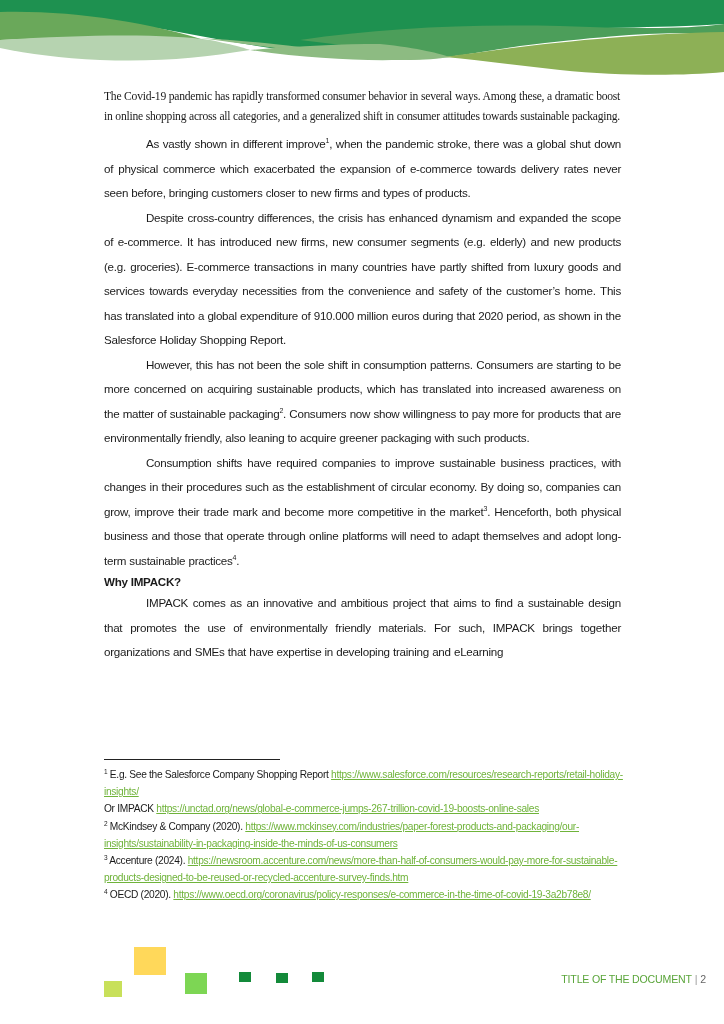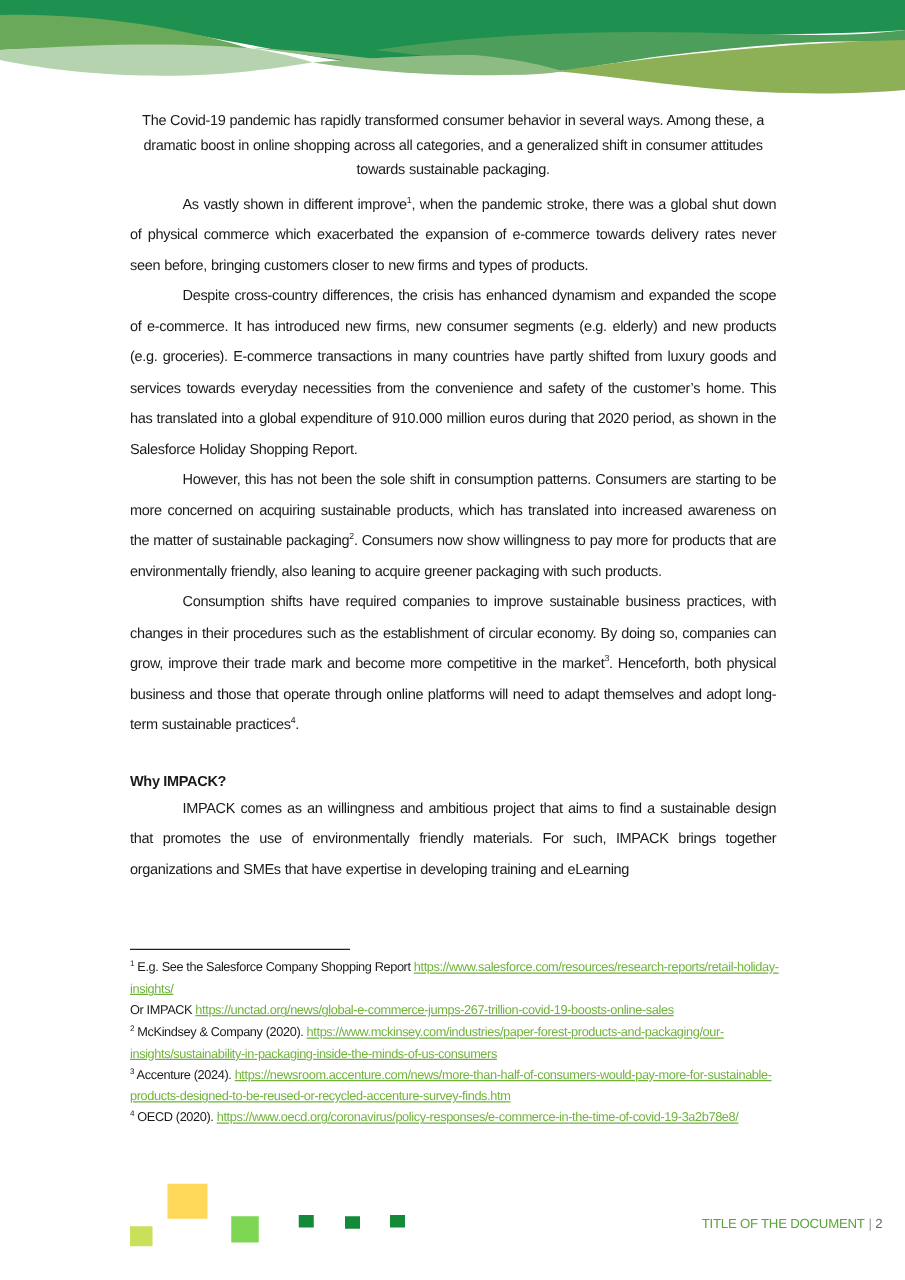--- a/index.html
+++ b/index.html
@@ -1,26 +1,26 @@
 <!DOCTYPE html>
 <html><head>
 <meta charset="utf-8">
 <style>
   html, body { margin: 0; padding: 0; background: #ffffff; }
   body { width: 724px; height: 1024px; position: relative; overflow: hidden;
          font-family: "Liberation Sans", sans-serif; color: #1a1a1a; }
   .header-wave { position: absolute; left: 0; top: 0; width: 724px; height: 80px; }
   .content { position: absolute; left: 104px; top: 87px; width: 517px; }
   p { margin: 0; font-size: 11.6px; letter-spacing: -0.25px; word-spacing: 0.2px; }
-  .p-tight { line-height: 19.5px; text-align: center; }
+  .p-tight { line-height: 19.5px; text-align: left; font-family: Liberation Serif, serif; }
   .p-body { line-height: 24.5px; text-align: justify; text-indent: 42px; }
   .p-gap { margin-top: 6px; }
   sup { font-size: 7px; line-height: 0; vertical-align: 5px; }
   .italic { }
-  .heading { font-weight: bold; font-size: 11.6px; letter-spacing: -0.25px; margin-top: 24px; line-height: 18px; }
+  .heading { font-weight: bold; font-size: 11.6px; letter-spacing: -0.25px; line-height: 18px; }
   .rule { position: absolute; left: 104px; top: 759px; width: 176px; height: 1px; background: #222; }
   .footnotes { position: absolute; left: 104px; top: 766px; width: 525px; }
   .fn { font-size: 10.2px; line-height: 17.2px; letter-spacing: -0.3px; color: #1a1a1a; }
   .fn sup { font-size: 6.5px; vertical-align: 4px; }
   .fn a { color: #6fb33a; text-decoration: underline; }
   .sq { position: absolute; }
   .footer-title { position: absolute; right: 18px; top: 973px; font-size: 10.6px; letter-spacing: -0.2px; }
   .footer-title .ttl { color: #5aa53a; }
   .footer-title .sep { color: #999; margin: 0 3px; }
   .footer-title .num { color: #666; }
@@ -50,21 +50,21 @@
   <p class="p-body p-gap"><span>As vastly shown in different improve</span><sup>1</sup><span>, when the pandemic stroke, there was a global shut down of physical commerce which exacerbated the expansion of e-commerce towards delivery rates never seen before, bringing customers closer to new firms and types of products.</span></p>
 
   <p class="p-body"><span>Despite cross-country differences, the crisis has enhanced dynamism and expanded the scope of e-commerce. It has introduced new firms, new consumer segments (e.g. elderly) and new products (e.g. groceries). E-commerce transactions in many countries have partly shifted from luxury goods and services towards everyday necessities from the convenience and safety of the customer’s home. This has translated into a global expenditure of 910.000 million euros during that 2020 period, as shown in the Salesforce </span><span class="italic">Holiday Shopping Report</span><span>.</span></p>
 
   <p class="p-body"><span>However, this has not been the sole shift in consumption patterns. Consumers are starting to be more concerned on acquiring sustainable products, which has translated into increased awareness on the matter of sustainable packaging</span><sup>2</sup><span>. Consumers now show willingness to pay more for products that are environmentally friendly, also leaning to acquire greener packaging with such products.</span></p>
 
   <p class="p-body"><span>Consumption shifts have required companies to improve sustainable business practices, with changes in their procedures such as the establishment of circular economy. By doing so, companies can grow, improve their trade mark and become more competitive in the market</span><sup>3</sup><span>. Henceforth, both physical business and those that operate through online platforms will need to adapt themselves and adopt long-term sustainable practices</span><sup>4</sup><span>.</span></p>
 
   <div class="heading">Why IMPACK?</div>
 
-  <p class="p-body">IMPACK comes as an willingness and ambitious project that aims to find a sustainable design that promotes the use of environmentally friendly materials. For such, IMPACK brings together organizations and SMEs that have expertise in developing training and eLearning</p>
+  <p class="p-body">IMPACK comes as an innovative and ambitious project that aims to find a sustainable design that promotes the use of environmentally friendly materials. For such, IMPACK brings together organizations and SMEs that have expertise in developing training and eLearning</p>
 </div>
 
 <div class="rule"></div>
 
 <div class="footnotes">
   <div class="fn"><sup>1</sup><span> E.g. See the Salesforce Company Shopping Report </span><a>https://www.salesforce.com/resources/research-reports/retail-holiday-insights/</a></div>
   <div class="fn"><span>Or IMPACK </span><a>https://unctad.org/news/global-e-commerce-jumps-267-trillion-covid-19-boosts-online-sales</a></div>
   <div class="fn"><sup>2</sup><span> McKindsey &amp; Company (2020). </span><a>https://www.mckinsey.com/industries/paper-forest-products-and-packaging/our-insights/sustainability-in-packaging-inside-the-minds-of-us-consumers</a></div>
   <div class="fn"><sup>3</sup><span> Accenture (2024). </span><a>https://newsroom.accenture.com/news/more-than-half-of-consumers-would-pay-more-for-sustainable-products-designed-to-be-reused-or-recycled-accenture-survey-finds.htm</a></div>
   <div class="fn"><sup>4</sup><span> OECD (2020). </span><a>https://www.oecd.org/coronavirus/policy-responses/e-commerce-in-the-time-of-covid-19-3a2b78e8/</a></div>

